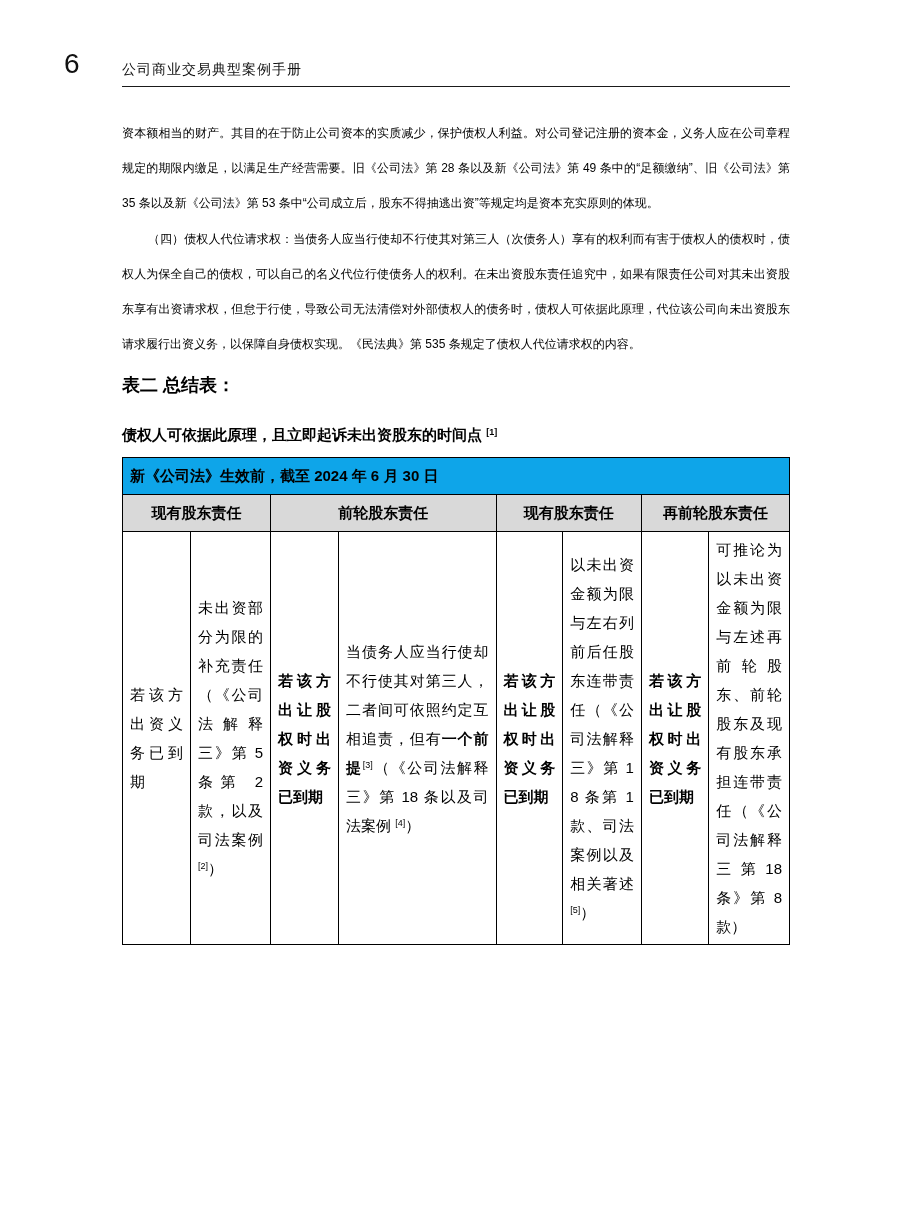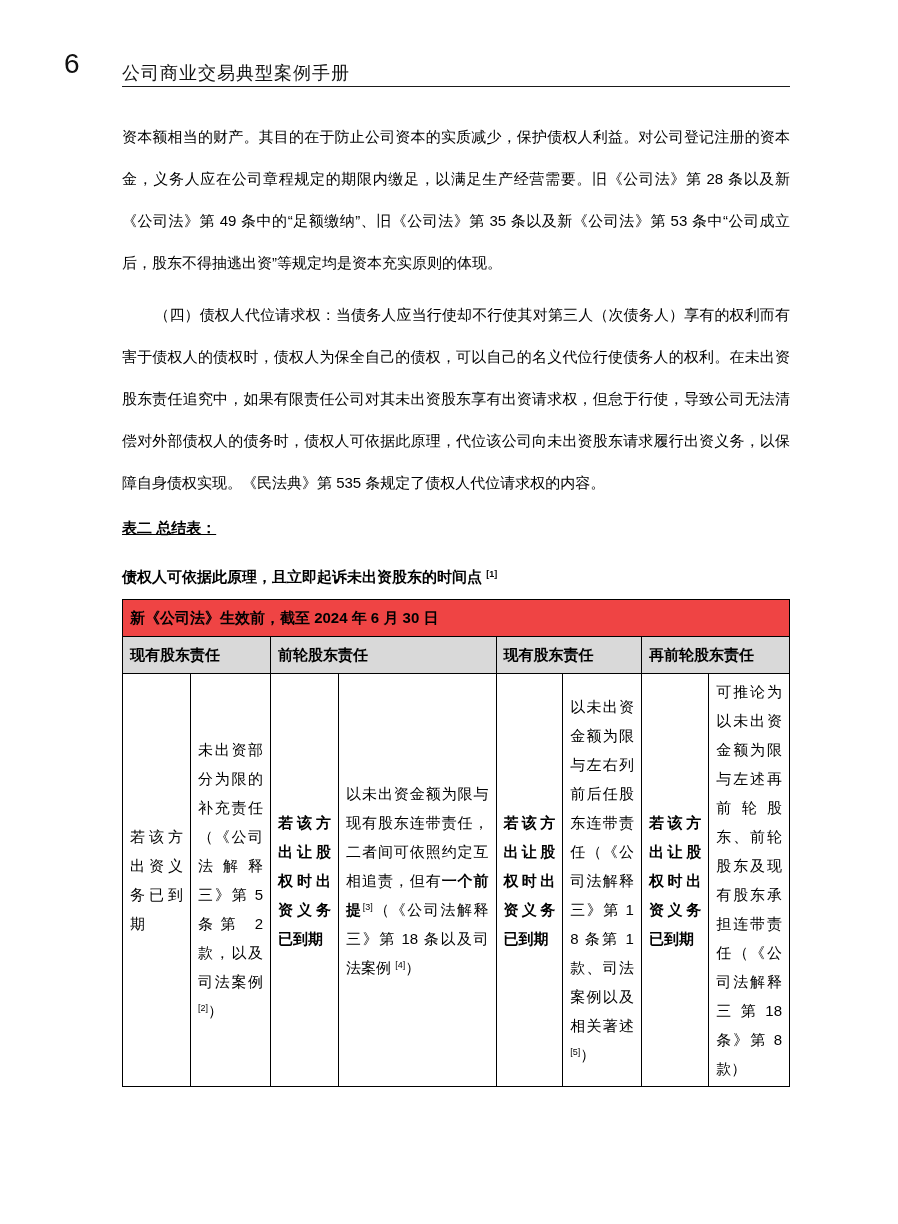--- a/index.html
+++ b/index.html
@@ -11,39 +11,39 @@
     font-family: "Liberation Sans", sans-serif;
     color: #000;
     overflow: hidden;
   }
   .page-number {
     position: absolute; left: 64px; top: 48px;
     font-size: 28px; font-weight: 400; color:#111;
   }
   .header-title {
     position: absolute; left: 122px; top: 61px;
-    font-size: 18px; letter-spacing: 1px; color:#111;
+    font-size: 14px; letter-spacing: 1px; color:#111;
   }
   .header-rule {
     position: absolute; left: 122px; top: 86px;
     width: 668px; height: 0;
     border-top: 1.5px solid #1a1a1a;
   }
   .content {
     position: absolute; left: 122px; top: 116px; width: 668px;
   }
   .para {
-    font-size: 15px; line-height: 42px;
+    font-size: 12px; line-height: 35px;
     text-align: justify;
     margin: 0;
   }
-  .para.indented { text-indent: 2.15em; margin-top: 10px; }
+  .para.indented { text-indent: 2.15em; margin-top: 1px; }
   .table-label {
     margin-top: 9px;
-    font-size: 15px; font-weight: 700; line-height: 29px; text-decoration: underline;
+    font-size: 18px; font-weight: 700; line-height: 29px;
   }
   .table-caption {
     margin-top: 20px;
     font-size: 15px; font-weight: 700; line-height: 29px;
   }
   sup.fn {
     font-size: 9px; line-height: 0;
     vertical-align: baseline;
     position: relative; top: -0.55em;
   }
@@ -54,30 +54,31 @@
     table-layout: fixed;
   }
   table.summary td {
     border: 1px solid #000;
     font-size: 15px;
     padding: 3px 7px;
     vertical-align: middle;
     word-break: break-all;
   }
   td.banner {
-    background: #ef4444;
+    background: #0ea5e9;
     font-weight: 700;
     height: 30px;
     text-align: left;
     padding-left: 9px;
   }
   td.group {
     background: #d9d9d9;
     font-weight: 700;
     height: 30px;
+    text-align: center;
     padding: 3px 2px;
   }
   td.body-cell {
     height: 334px;
     vertical-align: top;
     text-align: justify;
     text-align-last: left;
     line-height: 29px;
     padding-top: 5px;
   }
@@ -119,21 +120,21 @@
       <tr>
         <td class="group" colspan="2">现有股东责任</td>
         <td class="group" colspan="2">前轮股东责任</td>
         <td class="group" colspan="2">现有股东责任</td>
         <td class="group" colspan="2">再前轮股东责任</td>
       </tr>
       <tr>
         <td class="body-cell key"><span style="font-weight: 400;">若该方出资义务已到期</span></td>
         <td class="body-cell"><span>未出资部分为限的补充责任（《公司法解释三》第 5 条第 2 款，以及司法案例 </span><sup class="fn">[2]</sup><span>）</span></td>
         <td class="body-cell key"><span style="font-weight: 700;">若该方出让股权时出资义务已到期</span></td>
-        <td class="body-cell"><span>以未出资金额为限与现有股东连带责任，二者间可依照约定互相追责，但有</span><span style="font-weight: 700;">一个前提</span><sup class="fn">[3]</sup><span>（《公司法解释三》第 18 条以及司法案例 </span><sup class="fn">[4]</sup><span>）</span></td>
+        <td class="body-cell"><span>当债务人应当行使却不行使其对第三人，二者间可依照约定互相追责，但有</span><span style="font-weight: 700;">一个前提</span><sup class="fn">[3]</sup><span>（《公司法解释三》第 18 条以及司法案例 </span><sup class="fn">[4]</sup><span>）</span></td>
         <td class="body-cell key"><span style="font-weight: 700;">若该方出让股权时出资义务已到期</span></td>
         <td class="body-cell"><span>以未出资金额为限与左右列前后任股东连带责任（《公司法解释三》第 18 条第 1 款、司法案例以及相关著述 </span><sup class="fn">[5]</sup><span>）</span></td>
         <td class="body-cell key"><span style="font-weight: 700;">若该方出让股权时出资义务已到期</span></td>
         <td class="body-cell"><span>可</span><span style="font-weight: 400;">推论</span><span>为以未出资金额为限与左述再前轮股东、前轮股东及现有股东承担连带责任（《公司法解释三 第 18 条》第 8 款）</span></td>
       </tr>
     </tbody>
       </table>
 
   </div>
 </div>

